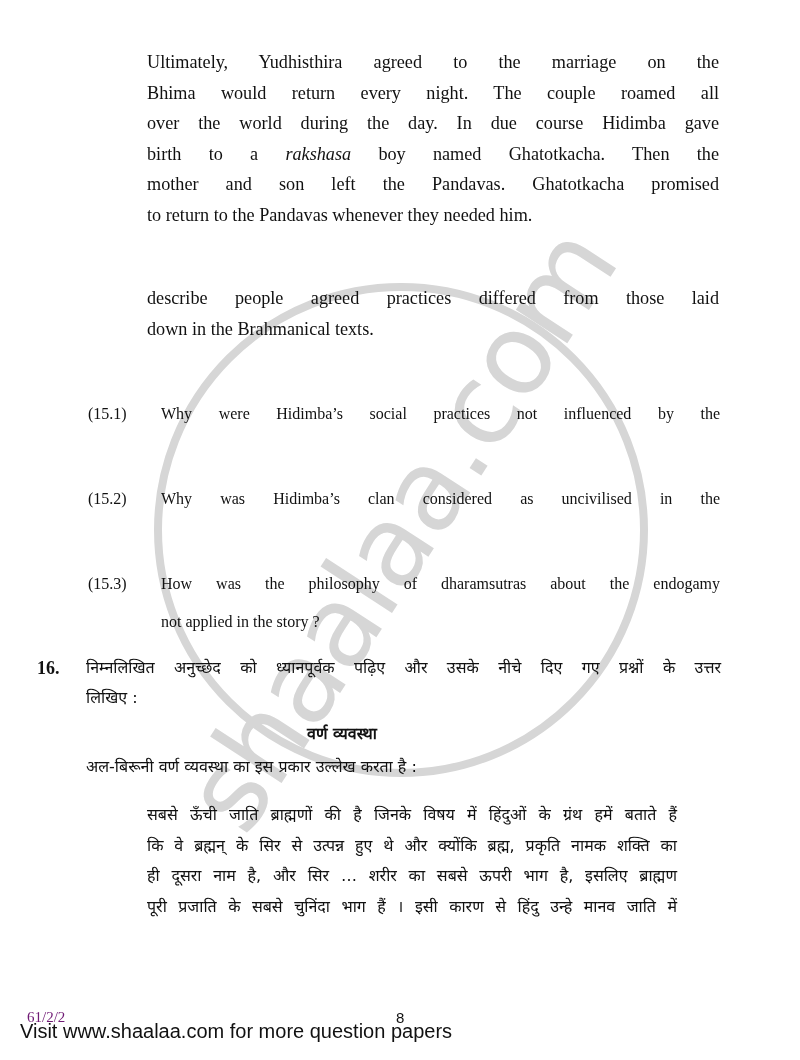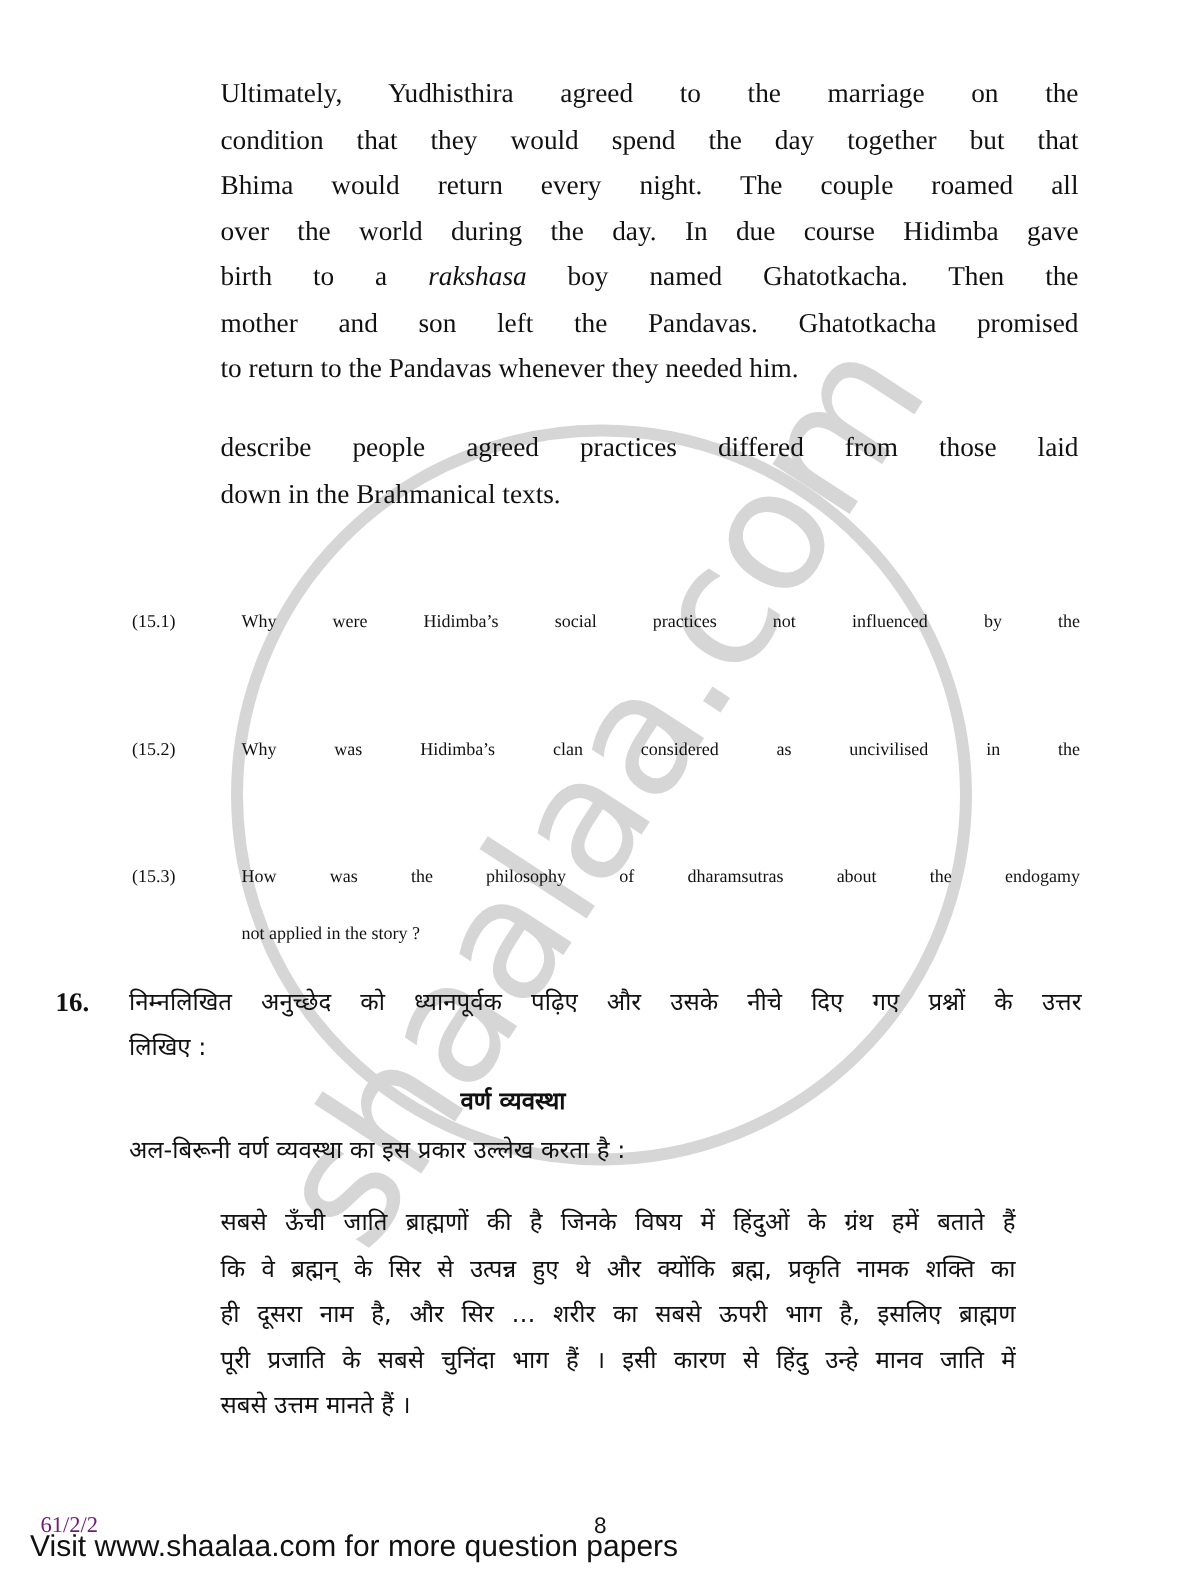--- a/index.html
+++ b/index.html
@@ -70,21 +70,21 @@
       text-align-last: left;
     }
     .para em { font-style: italic; }
 
     
     .subq {
       position: absolute;
       left: 88px;
       width: 632px;
       font-family: "Liberation Serif", "DejaVu Serif", serif;
-      font-size: 12px;
+      font-size: 16px;
       line-height: 38px;
     }
     .subq .num {
       position: absolute;
       left: 0;
       top: 0;
     }
     .subq .text {
       margin-left: 73px;
       display: block;
@@ -193,21 +193,20 @@
 
 <div class="page">
 
   <div class="watermark"></div>
   <div class="watermark-text">shaalaa.com</div>
 
   <div class="content">
 
     <div class="para" style="top:47px;">
       <span class="line">Ultimately, Yudhisthira agreed to the marriage on the</span>
-      <span class="line">condition that they would spend the day together but that</span>
       <span class="line">Bhima would return every night. The couple roamed all</span>
       <span class="line">over the world during the day. In due course Hidimba gave</span>
       <span class="line"><span>birth to a </span><em>rakshasa</em><span> boy named Ghatotkacha. Then the</span></span>
       <span class="line">mother and son left the Pandavas. Ghatotkacha promised</span>
       <span class="line last">to return to the Pandavas whenever they needed him.</span>
     </div>
 
     <div class="para" style="top:283px;">
       <span class="line">describe people agreed practices differed from those laid</span>
       <span class="line last">down in the Brahmanical texts.</span>
@@ -244,21 +243,20 @@
     </div>
 
     <div class="hindi-heading">वर्ण व्यवस्था</div>
     <div class="hindi-intro">अल-बिरूनी वर्ण व्यवस्था का इस प्रकार उल्लेख करता है :</div>
 
     <div class="hindi-quote">
       <span class="line">सबसे ऊँची जाति ब्राह्मणों की है जिनके विषय में हिंदुओं के ग्रंथ हमें बताते हैं</span>
       <span class="line">कि वे ब्रह्मन् के सिर से उत्पन्न हुए थे और क्योंकि ब्रह्म, प्रकृति नामक शक्ति का</span>
       <span class="line">ही दूसरा नाम है, और सिर … शरीर का सबसे ऊपरी भाग है, इसलिए ब्राह्मण</span>
       <span class="line">पूरी प्रजाति के सबसे चुनिंदा भाग हैं । इसी कारण से हिंदु उन्हे मानव जाति में</span>
-      <span class="line last">सबसे उत्तम मानते हैं ।</span>
     </div>
 
     <div class="footer-code">61/2/2</div>
     <div class="footer-page">8</div>
     <div class="footer-visit">Visit www.shaalaa.com for more question papers</div>
 
   </div>
 </div>
 
 </body></html>

